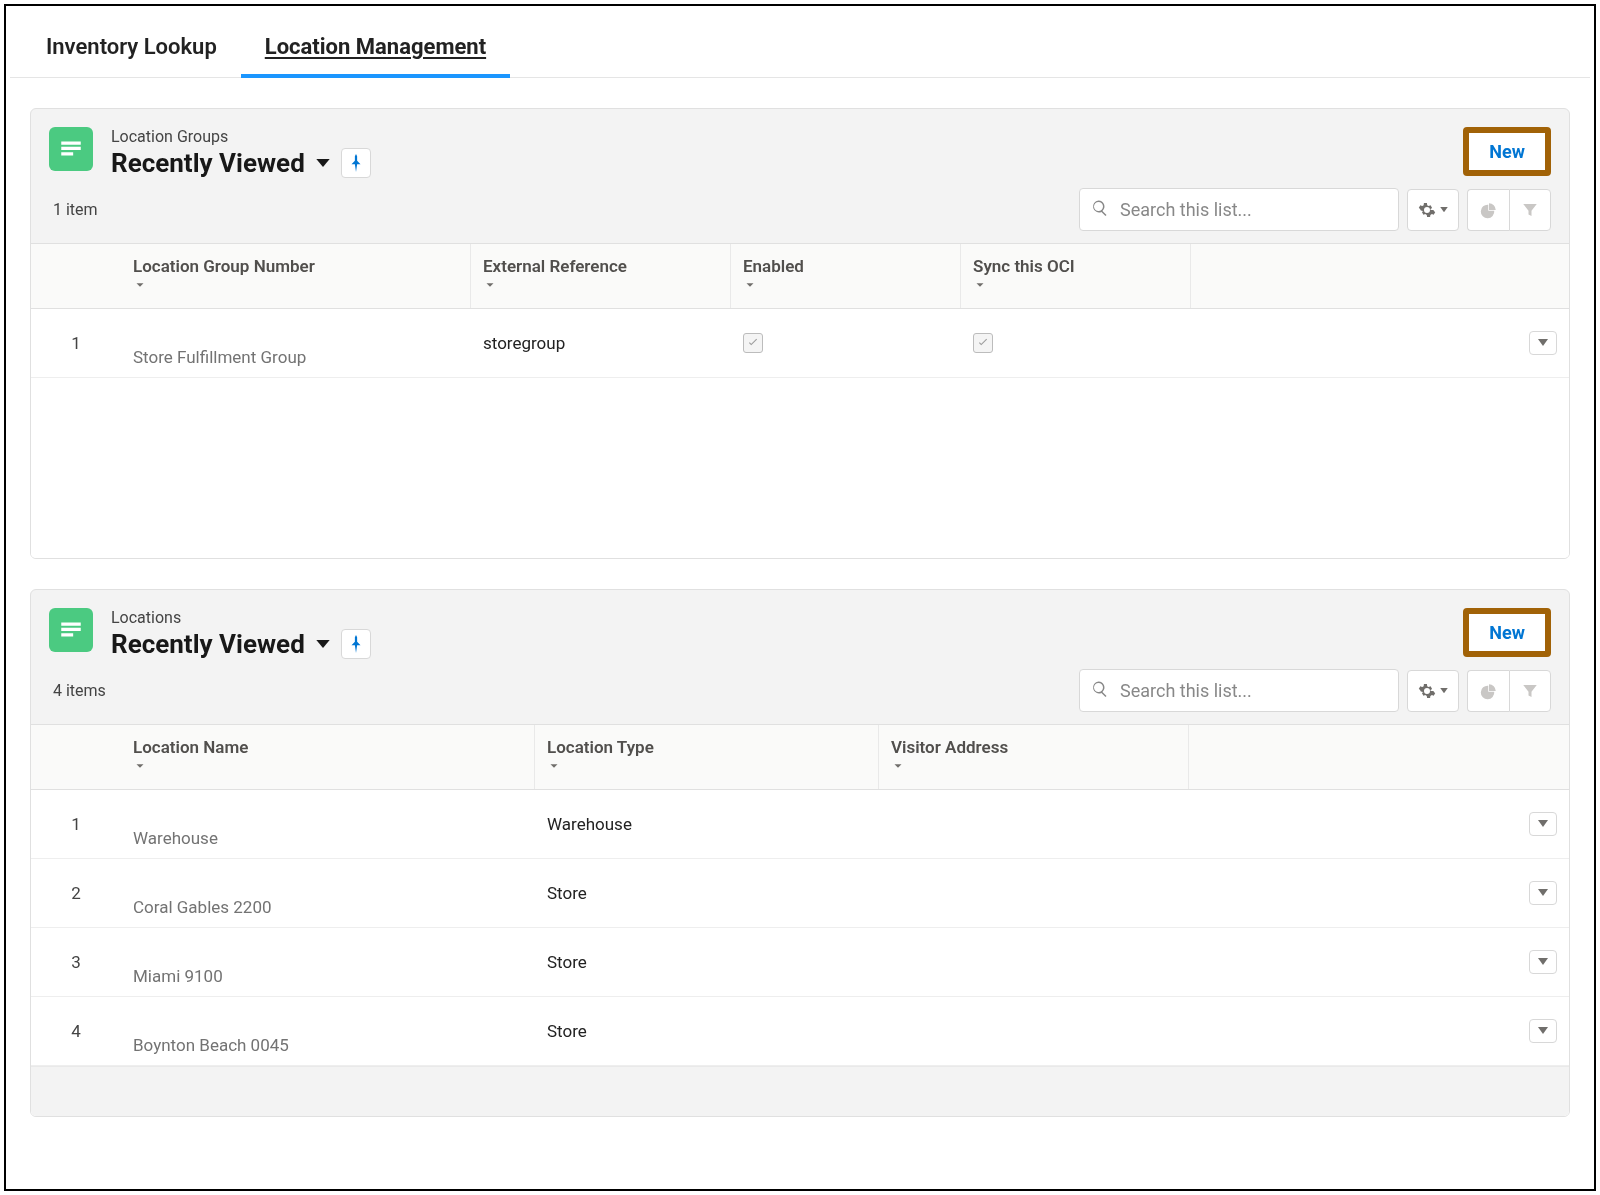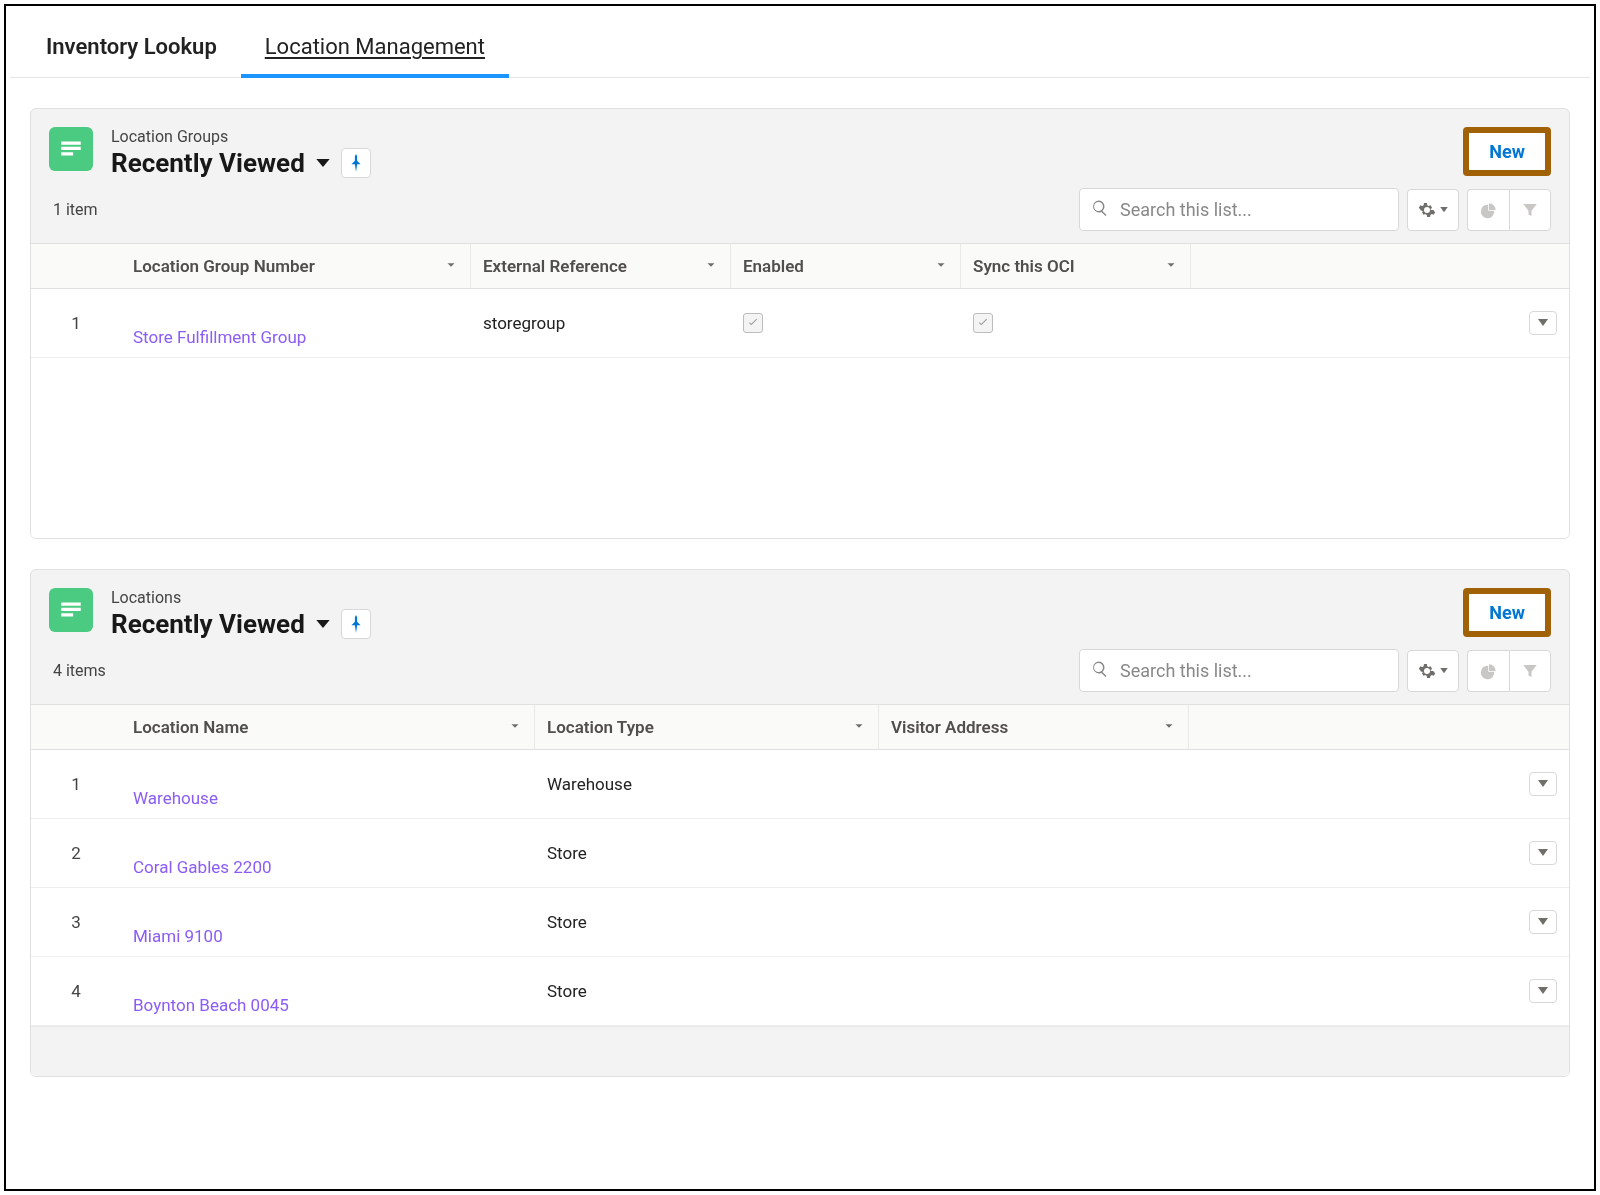--- a/index.html
+++ b/index.html
@@ -2,21 +2,21 @@
 <html><head>
   <meta charset="utf-8">
   <style>
     * { box-sizing: border-box; margin: 0; padding: 0; font-family: -apple-system, BlinkMacSystemFont, "Segoe UI", Roboto, Helvetica, Arial, sans-serif; }
     body { background: #fff; padding: 4px; }
     .frame { border: 2px solid #000; min-height: 1187px; }
 
     
     .tabs { display: flex; border-bottom: 1px solid #e5e5e5; padding: 0 12px; margin: 8px 4px; }
     .tab { padding: 20px 24px 18px 24px; font-size: 22px; font-weight: 600; color: #222; cursor: pointer; position: relative; }
-    .tab.active { font-weight: 400; text-decoration: underline; text-underline-offset: 3px; text-align: center; }
+    .tab.active { font-weight: 700; text-decoration: underline; text-underline-offset: 3px; text-align: center; }
     .tab.active::after { content:""; position:absolute; left:0; right:0; bottom:-1px; height:4px; background:#1b96ff; }
 
     
     .card { margin: 30px 24px 30px 24px; border:1px solid #e0e0e0; border-radius:6px; background:#f3f3f3; overflow:hidden; }
     .card-header { padding: 18px 18px 12px 18px; }
     .card-header-top { display:flex; align-items:flex-start; justify-content:space-between; }
     .card-header-left { display:flex; align-items:flex-start; gap:18px; }
     .card-icon { width:44px; height:44px; border-radius:6px; background:#4bca81; display:flex; align-items:center; justify-content:center; }
     .card-icon svg { width:26px; height:26px; fill:#fff; }
     .card-titles .subtitle { font-size:16px; color:#444; }
@@ -52,28 +52,28 @@
     .lgroups-cols .th:nth-child(5),.lgroups-cols .td:nth-child(5){ width:230px; }
     .lgroups-cols .th:nth-child(6),.lgroups-cols .td:nth-child(6){ flex:1; }
 
     .loc-cols .th:nth-child(1),.loc-cols .td:nth-child(1){ width:90px; }
     .loc-cols .th:nth-child(2),.loc-cols .td:nth-child(2){ width:414px; }
     .loc-cols .th:nth-child(3),.loc-cols .td:nth-child(3){ width:344px; }
     .loc-cols .th:nth-child(4),.loc-cols .td:nth-child(4){ width:310px; }
     .loc-cols .th:nth-child(5),.loc-cols .td:nth-child(5){ flex:1; }
 
     .thead { display:flex; background:#fafaf9; border-top:1px solid #e0e0e0; border-bottom:1px solid #e0e0e0; }
-    .th { padding:12px 12px; font-size:17px; font-weight:600; color:#514f4d; border-right:1px solid #e9e9e9; display:flex; justify-content:space-between; }
+    .th { padding:12px 12px; font-size:17px; font-weight:600; color:#514f4d; border-right:1px solid #e9e9e9; display:flex; justify-content:space-between;flex-direction:column; }
     .th:first-child, .th:last-child { border-right:none; }
     .th .chev { }
     .th .chev svg { width:14px; height:14px; fill:#706e6b; }
     .tr { display:flex; border-bottom:1px solid #eee; }
     .td { padding:10px 12px; font-size:17px; color:#222; display:flex; align-items:center; }
     .td.idx { justify-content:center; color:#444; }
-    .link { color:#8b5cf6; cursor:pointer;margin-top:28px; }
+    .link { color:#737373; cursor:pointer;margin-top:28px; }
     .row-action { margin-left:auto; }
     .row-action-btn { width:28px; height:24px; border:1px solid #d8d8d8; border-radius:4px; background:#fff; display:flex; align-items:center; justify-content:center; cursor:pointer; }
     .row-action-btn svg { width:10px; height:8px; fill:#706e6b; }
     .checkbox { width:20px; height:20px; border:1px solid #bcbcbc; border-radius:3px; background:#f4f4f4; display:inline-flex; align-items:center; justify-content:center; }
     .checkbox svg { width:14px; height:14px; fill:#9e9e9e; }
     .card .empty-space { height:180px; background:#fff; }
     .gear-caret svg.small-caret { width:8px; height:6px; fill:#706e6b; margin-left:4px; }
   </style>
 </head>
 <body>

